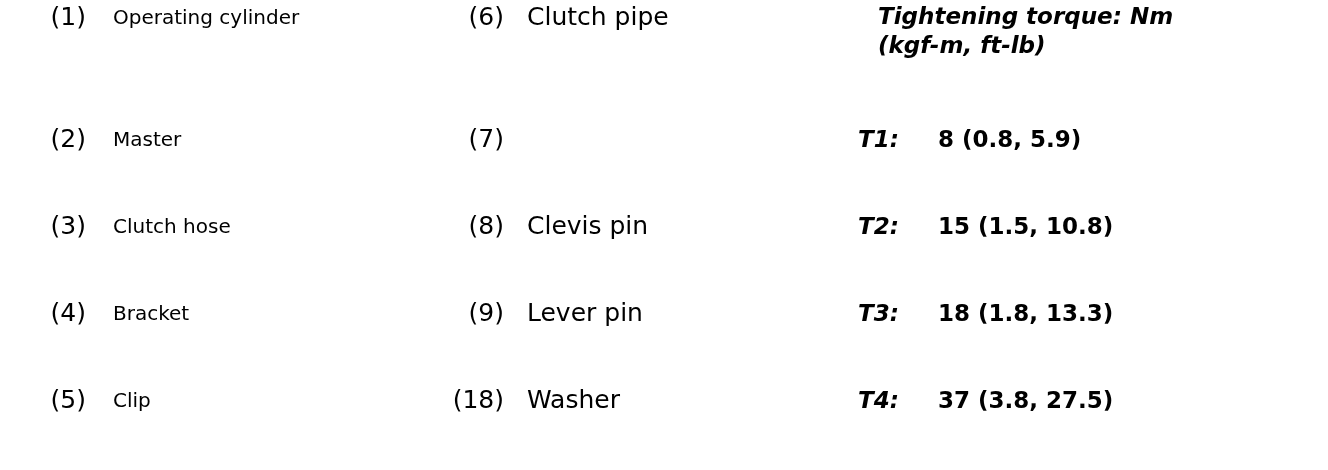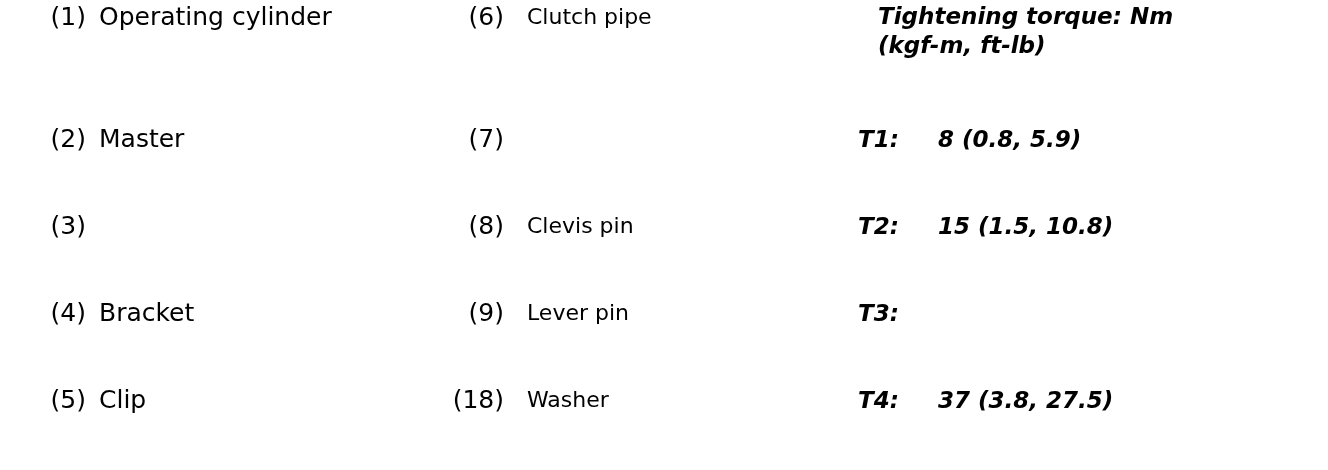--- a/index.html
+++ b/index.html
@@ -41,40 +41,40 @@
     left: 14px;
     width: 72px;
     text-align: right;
     font-size: 25px;
     line-height: 30px;
     letter-spacing: 0px;
     white-space: nowrap;
   }
   .col1-label {
     position: absolute;
-    left: 99px;
-    font-size: 25px;
+    left: 113px;
+    font-size: 20px;
     line-height: 30px;
     white-space: nowrap;
   }
 
   
   .col2-num {
     position: absolute;
     left: 432px;
     width: 72px;
     text-align: right;
     font-size: 25px;
     line-height: 30px;
     white-space: nowrap;
   }
   .col2-label {
     position: absolute;
     left: 527px;
-    font-size: 22px;
+    font-size: 25px;
     line-height: 30px;
     white-space: nowrap;
   }
 
   
   .torque-header {
     position: absolute;
     left: 878px;
     top: 2px;
     width: 400px;
@@ -92,21 +92,20 @@
     font-weight: bold;
     font-style: italic;
     white-space: nowrap;
   }
   .torque-val {
     position: absolute;
     left: 938px;
     font-size: 23px;
     line-height: 30px;
     font-weight: bold;
-    font-style: italic;
     white-space: nowrap;
   }
 
   
   .r1 { top: 2px; }
   .r2 { top: 124px; }
   .r3 { top: 211px; }
   .r4 { top: 298px; }
   .r5 { top: 385px; }
 </style>
@@ -128,32 +127,34 @@
   <div class="row r2">
     <span class="col1-num">(2)</span>
     <span class="col1-label">Master</span>
     <span class="col2-num">(7)</span>
     <span class="torque-key">T1:</span>
     <span class="torque-val">8 (0.8, 5.9)</span>
   </div>
 
   <div class="row r3">
     <span class="col1-num">(3)</span>
+    <span class="col1-label">Clutch hose</span>
     <span class="col2-num">(8)</span>
     <span class="col2-label">Clevis pin</span>
     <span class="torque-key">T2:</span>
     <span class="torque-val">15 (1.5, 10.8)</span>
   </div>
 
   <div class="row r4">
     <span class="col1-num">(4)</span>
     <span class="col1-label">Bracket</span>
     <span class="col2-num">(9)</span>
     <span class="col2-label">Lever pin</span>
     <span class="torque-key">T3:</span>
+    <span class="torque-val">18 (1.8, 13.3)</span>
   </div>
 
   <div class="row r5">
     <span class="col1-num">(5)</span>
     <span class="col1-label">Clip</span>
     <span class="col2-num">(18)</span>
     <span class="col2-label">Washer</span>
     <span class="torque-key">T4:</span>
     <span class="torque-val">37 (3.8, 27.5)</span>
   </div>

